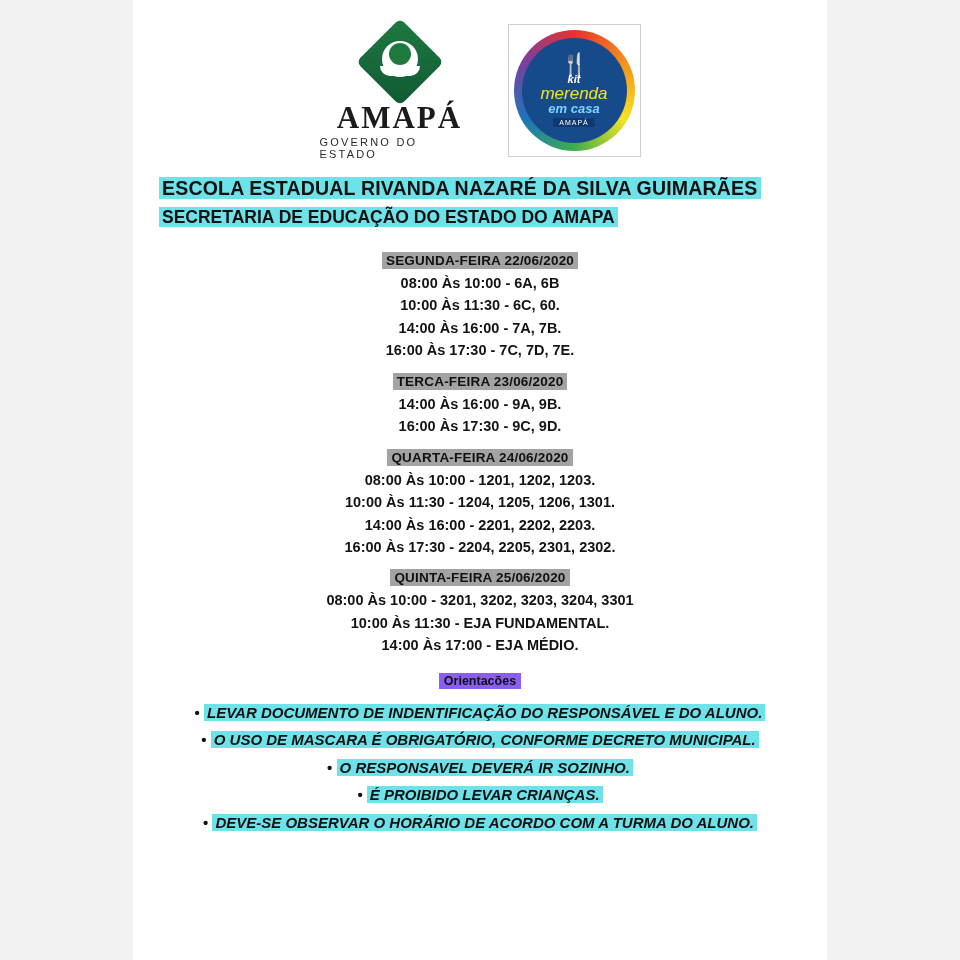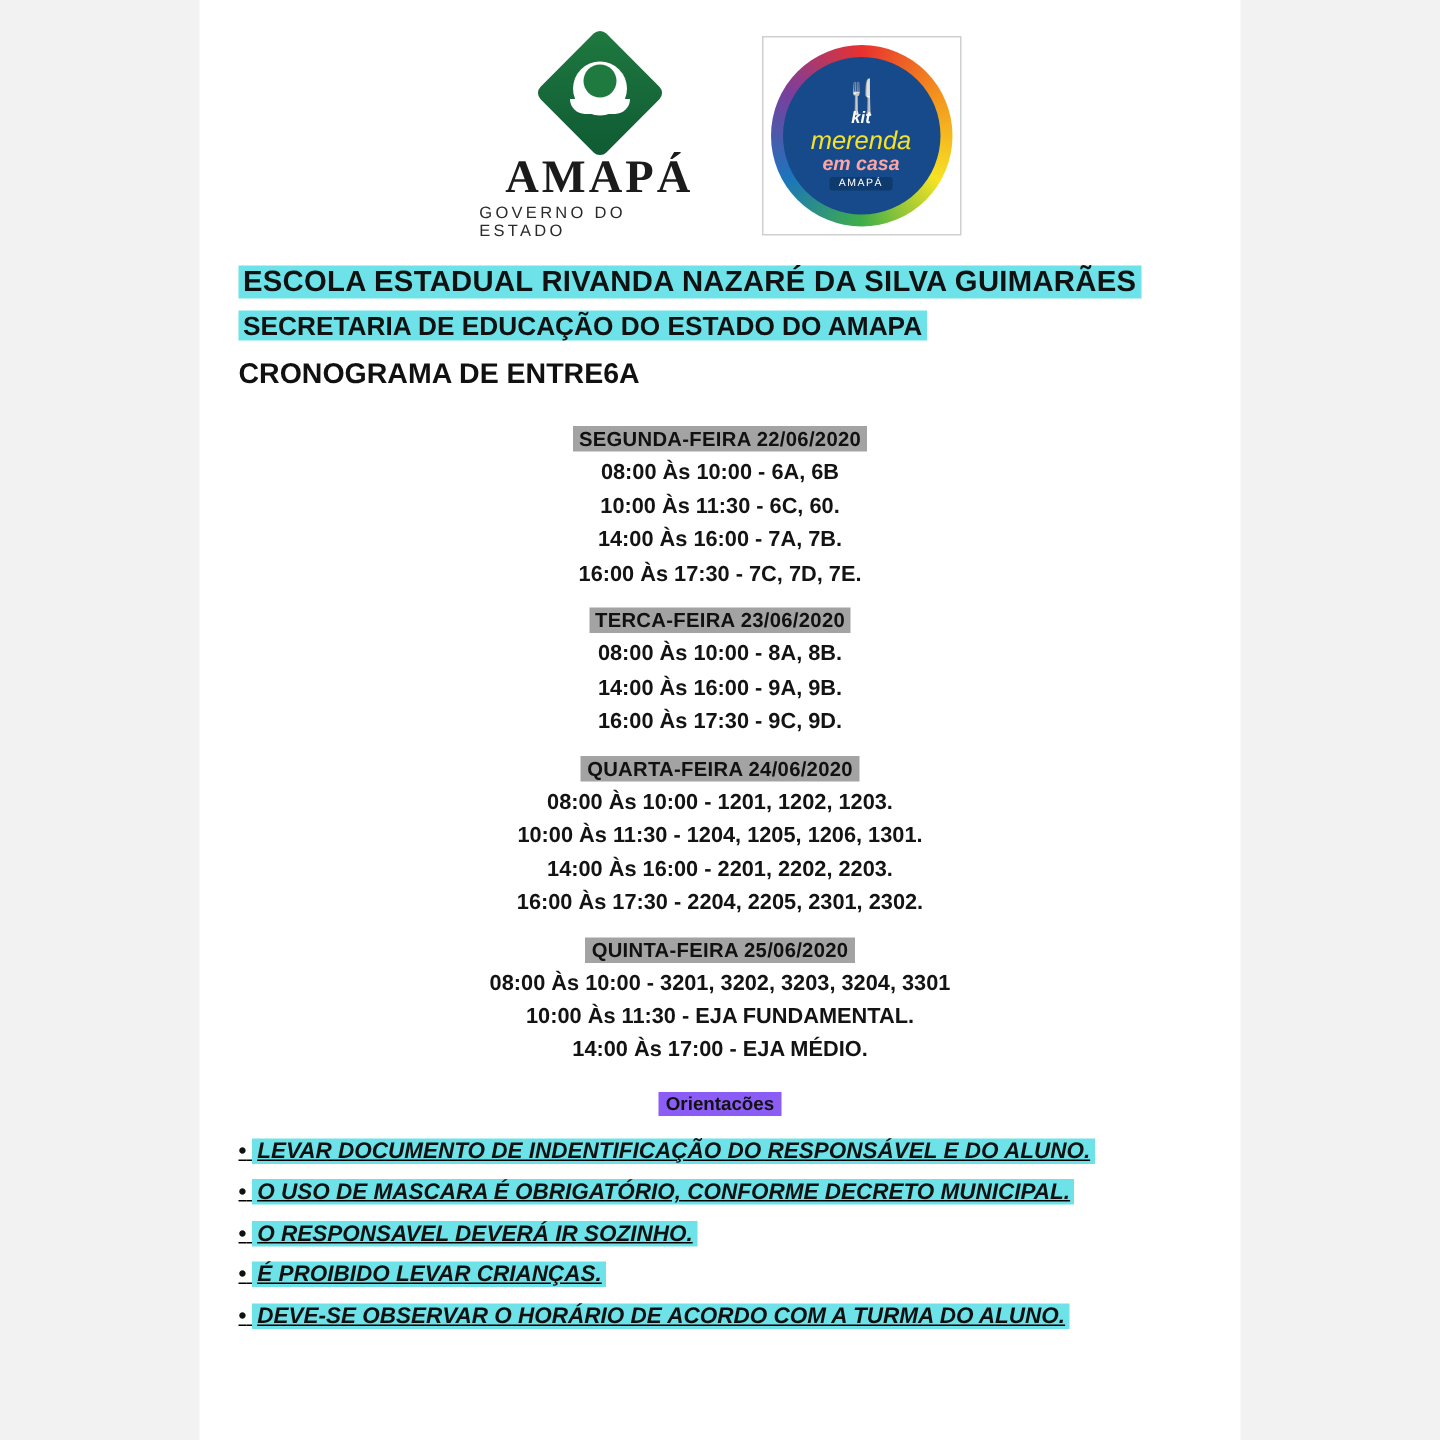--- a/index.html
+++ b/index.html
@@ -148,21 +148,21 @@
     font-size: 17px;
     font-weight: normal;
     font-style: italic;
     color: #f6e323;
     line-height: 1.02;
   }
   .kit-word-casa {
     font-size: 13px;
     font-weight: bold;
     font-style: italic;
-    color: #fca5a5;
+    color: #7dd3fc;
     line-height: 1.05;
   }
   .kit-foot {
     margin-top: 3px;
     font-size: 7px;
     letter-spacing: 1px;
     color: #ffffff;
     background: #0f3a6e;
     padding: 1px 6px;
     border-radius: 2px;
@@ -228,22 +228,21 @@
     font-weight: bold;
     color: #111;
     background: #8b5cf6;
     padding: 1px 5px;
     margin: 14px 0 8px 0;
   }
   .orient-list {
     list-style: none;
     margin: 0;
     padding: 0;
-    text-align: left;
-    text-decoration: underline;
+    text-align: center;
   }
   .orient-list li {
     font-size: 15px;
     font-weight: bold;
     font-style: italic;
     color: #111;
     line-height: 1.5;
     margin: 5px 0;
   }
   .orient-list li span.txt {
@@ -281,36 +280,34 @@
             <div class="kit-word-merenda">merenda</div>
             <div class="kit-word-casa">em casa</div>
             <div class="kit-foot">AMAPÁ</div>
           </div>
         </div>
       </div>
 
       <div class="headings">
         <div class="h-school"><span class="hl">ESCOLA ESTADUAL RIVANDA NAZARÉ DA SILVA GUIMARÃES</span></div>
         <div class="h-secretary"><span class="hl">SECRETARIA DE EDUCAÇÃO DO ESTADO DO AMAPA</span></div>
-        <div class="h-title">CRONOGRAMA DE ENTRE6A</div>
       </div>
 
       <div class="schedule">
 
         <div class="day-block">
           <div class="day-header">SEGUNDA-FEIRA 22/06/2020</div>
           <div class="slot">08:00 Às 10:00 - 6A, 6B</div>
           <div class="slot">10:00 Às 11:30 - 6C, 60.</div>
           <div class="slot">14:00 Às 16:00 - 7A, 7B.</div>
           <div class="slot">16:00 Às 17:30 - 7C, 7D, 7E.</div>
         </div>
 
         <div class="day-block">
           <div class="day-header">TERCA-FEIRA 23/06/2020</div>
-          <div class="slot">08:00 Às 10:00 - 8A, 8B.</div>
           <div class="slot">14:00 Às 16:00 - 9A, 9B.</div>
           <div class="slot">16:00 Às 17:30 - 9C, 9D.</div>
         </div>
 
         <div class="day-block">
           <div class="day-header">QUARTA-FEIRA 24/06/2020</div>
           <div class="slot">08:00 Às 10:00 - 1201, 1202, 1203.</div>
           <div class="slot">10:00 Às 11:30 - 1204, 1205, 1206, 1301.</div>
           <div class="slot">14:00 Às 16:00 - 2201, 2202, 2203.</div>
           <div class="slot">16:00 Às 17:30 - 2204, 2205, 2301, 2302.</div>

